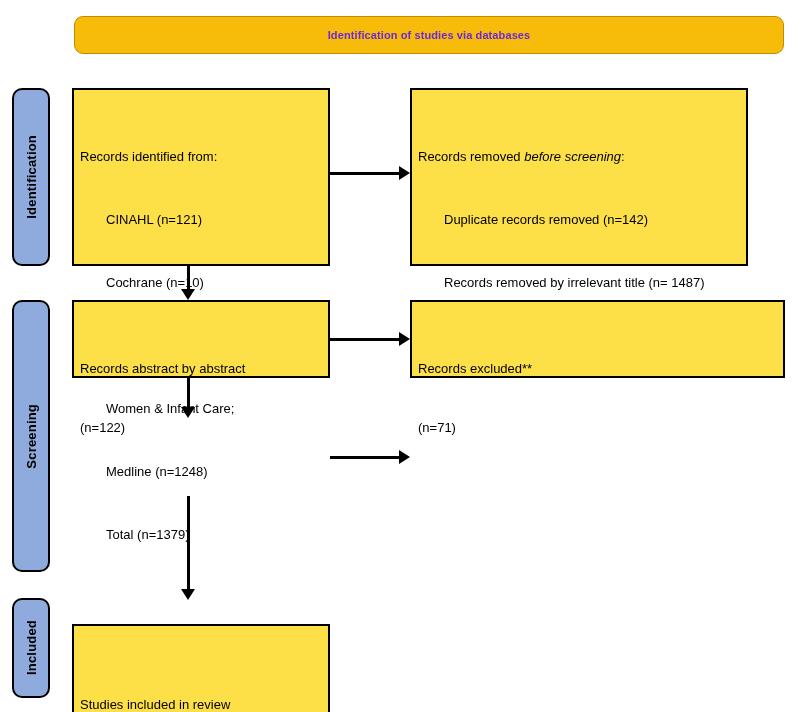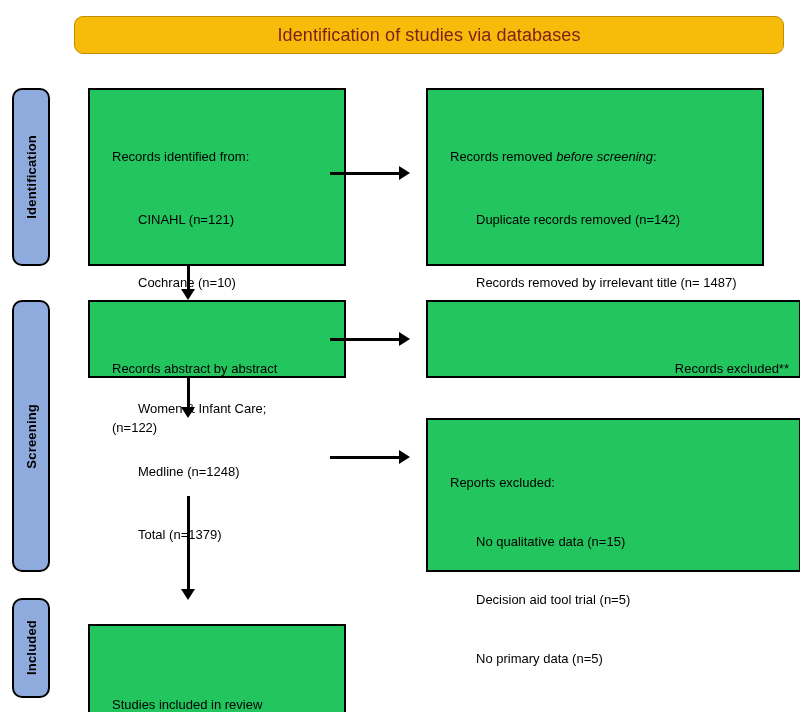--- a/index.html
+++ b/index.html
@@ -25,23 +25,23 @@
     height: 38px;
     background: #F7BC0A;
     border: 1.5px solid #C08C00;
     border-radius: 9px;
     display: flex;
     align-items: center;
     justify-content: center;
     box-sizing: border-box;
   }
   .banner-text {
-    font-size: 18px;
-    font-weight: normal;
-    color: #7f1d1d;
+    font-size: 11px;
+    font-weight: bold;
+    color: #6d28d9;
     letter-spacing: 0.1px;
   }
 
   
   .phase {
     position: absolute;
     left: 12px;
     width: 38px;
     background: #8FAADC;
     border: 2.5px solid #000000;
@@ -60,25 +60,24 @@
     letter-spacing: 0.2px;
     white-space: nowrap;
   }
   #phase-identification { top: 88px;  height: 178px; }
   #phase-screening      { top: 300px; height: 272px; }
   #phase-included       { top: 598px; height: 100px; }
 
   
   .box {
     position: absolute;
-    background: #22c55e;
+    background: #fde047;
     border: 2.2px solid #000000;
     box-sizing: border-box;
-    padding: 14px 10px 8px 22px;
-    margin-left: 16px;
+    padding: 14px 10px 8px 6px;
   }
   .box-lines {
     font-size: 13px;
     line-height: 19.5px;
     color: #000000;
     white-space: pre-wrap;
   }
   .ln { display: block; }
   .ln.indent  { padding-left: 26px; }
   .ital { font-style: italic; }
@@ -89,21 +88,21 @@
   #box-screened        { left: 72px;  top: 300px; width: 258px; height: 78px;  }
   #box-records-excl    { left: 410px; top: 300px; width: 375px; height: 78px;  }
   #box-fulltext        { left: 72px;  top: 418px; width: 258px; height: 78px;  }
   #box-reports-excl    { left: 410px; top: 418px; width: 375px; height: 154px; }
   #box-included        { left: 72px;  top: 624px; width: 258px; height: 98px;  }
 
   #box-identified .box-lines,
   #box-removed .box-lines { line-height: 21px; }
 
   #box-screened    { padding-top: 18px; }
-  #box-records-excl{ padding-top: 18px; text-align: right; }
+  #box-records-excl{ padding-top: 18px; }
   #box-fulltext    { padding-top: 22px; }
   #box-included    { padding-top: 30px; }
 
   
   .conn {
     position: absolute;
     background: #000000;
   }
   .v-line { width: 2.5px; }
   .h-line { height: 2.5px; }
@@ -187,31 +186,20 @@
   </div>
 
   <div class="box" id="box-records-excl">
     <div class="box-lines">
       <span class="ln">Records excluded**</span>
       <span class="ln">(n=71)</span>
     </div>
   </div>
 
 
-  <div class="box" id="box-reports-excl">
-    <div class="box-lines">
-      <span class="ln">Reports excluded:</span>
-      <span class="ln indent">No qualitative data (n=15)</span>
-      <span class="ln indent">Decision aid tool trial (n=5)</span>
-      <span class="ln indent">No primary data (n=5)</span>
-      <span class="ln indent">Outcome and population did not meet inclusion</span>
-      
-      
-    </div>
-  </div>
 
   <div class="box" id="box-included">
     <div class="box-lines">
       <span class="ln">Studies included in review</span>
       
     </div>
   </div>
 
   <div class="conn h-line" id="conn-h-1"></div>
   <div class="arrow-right" id="arr-h-1"></div>

